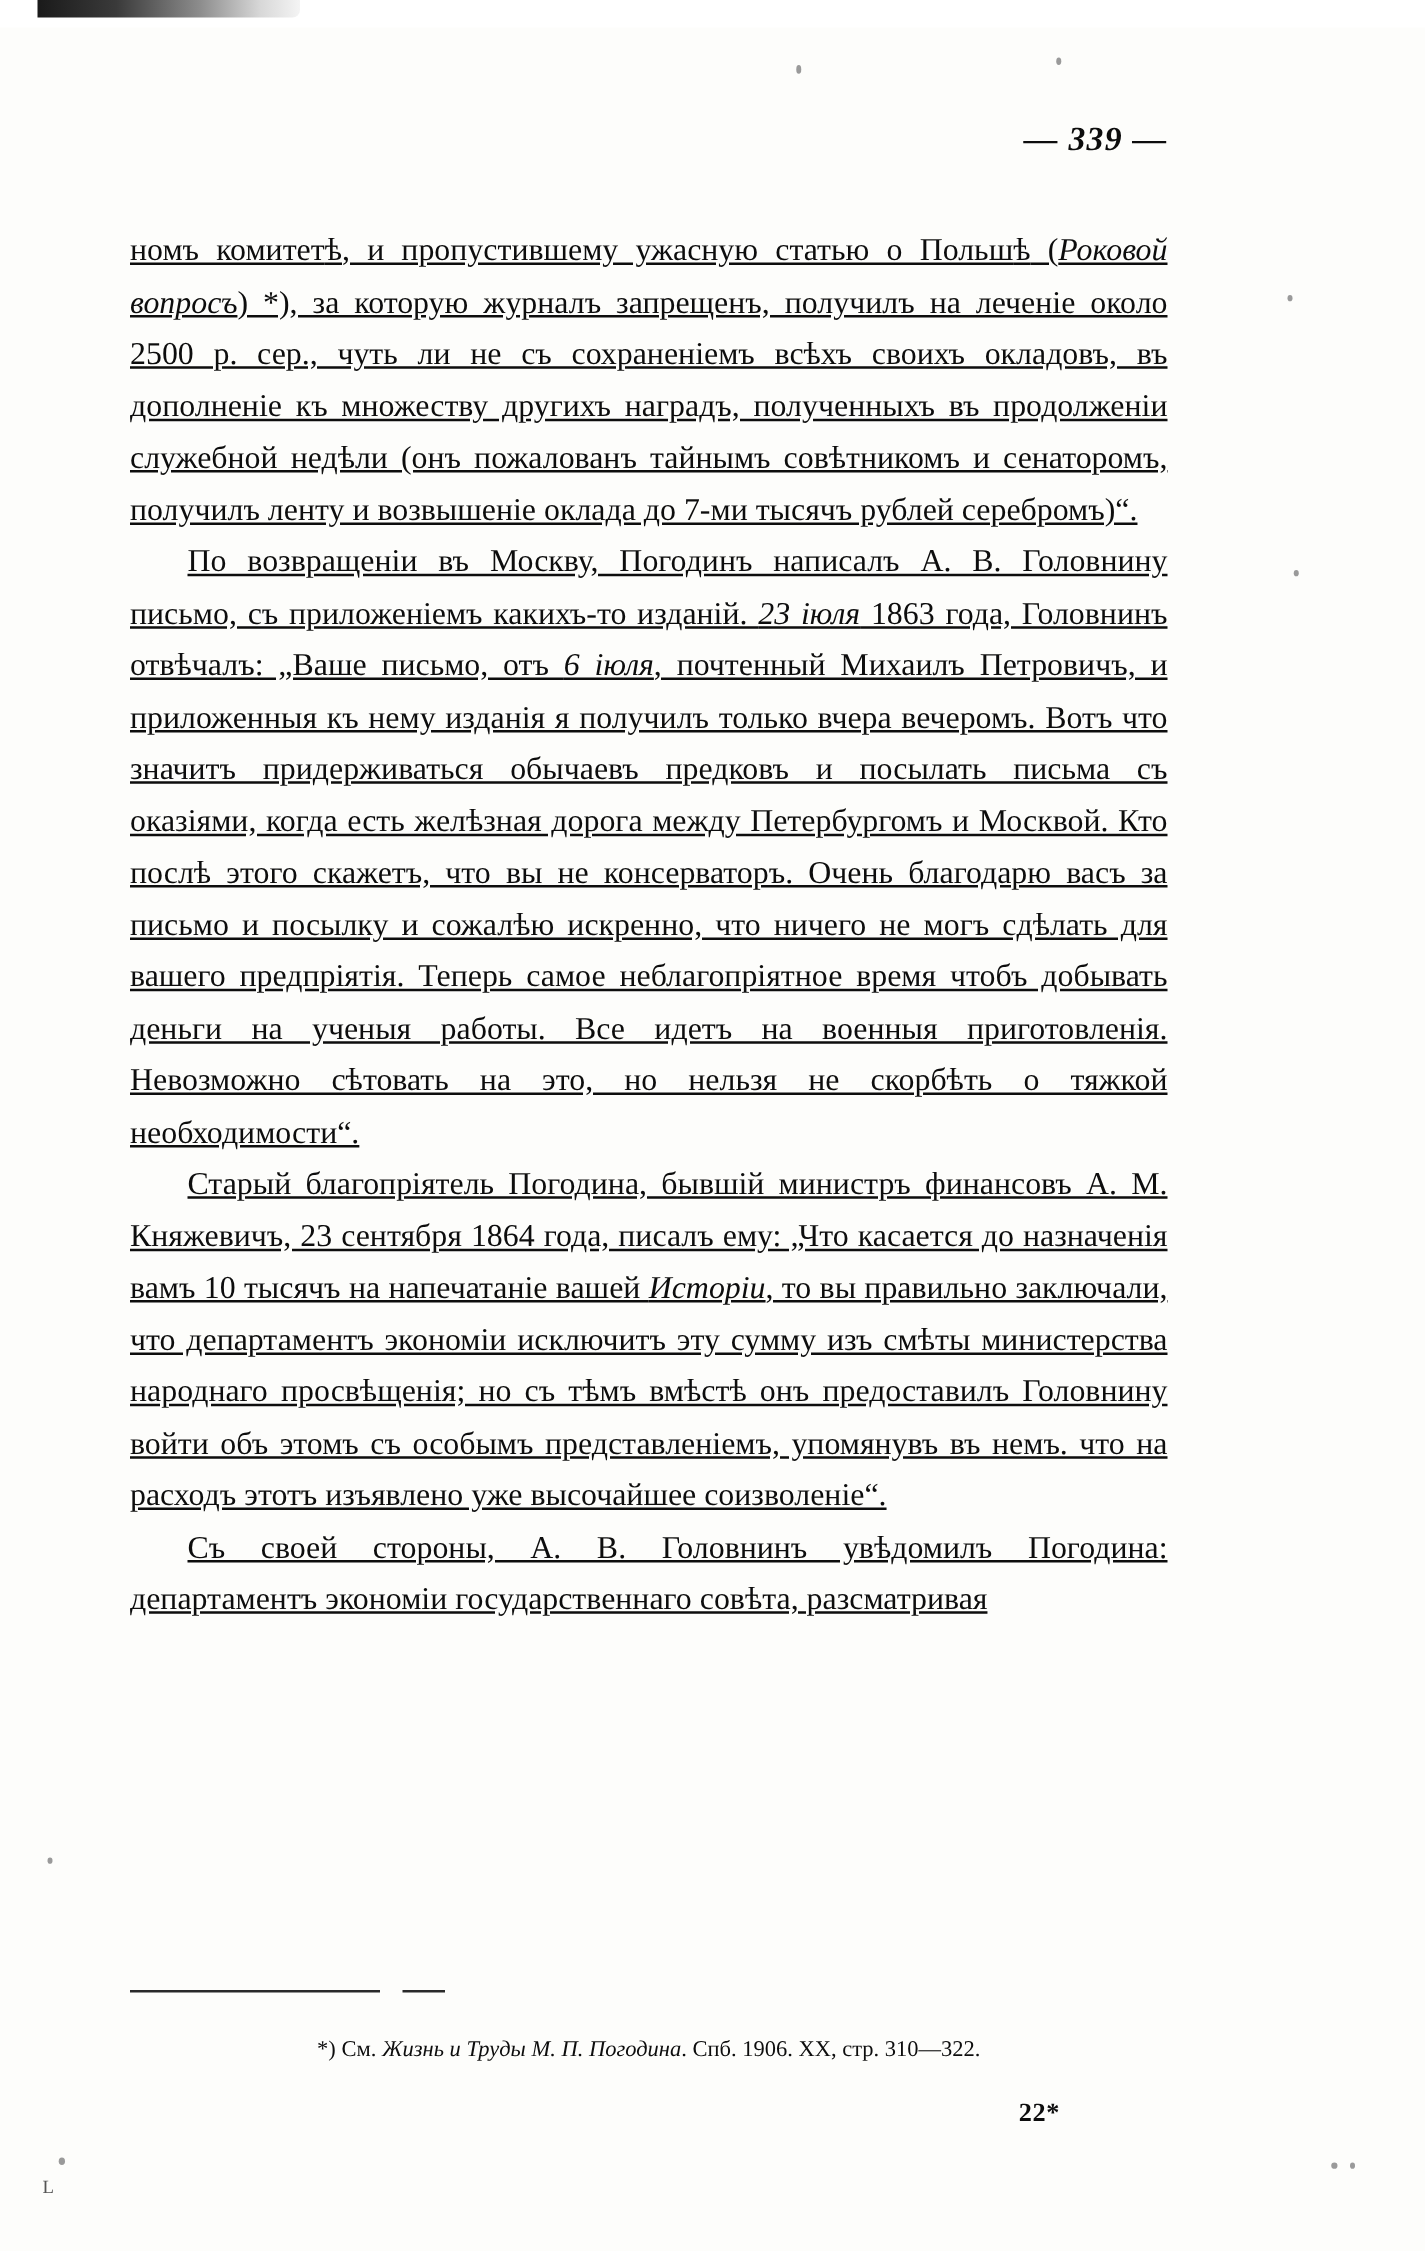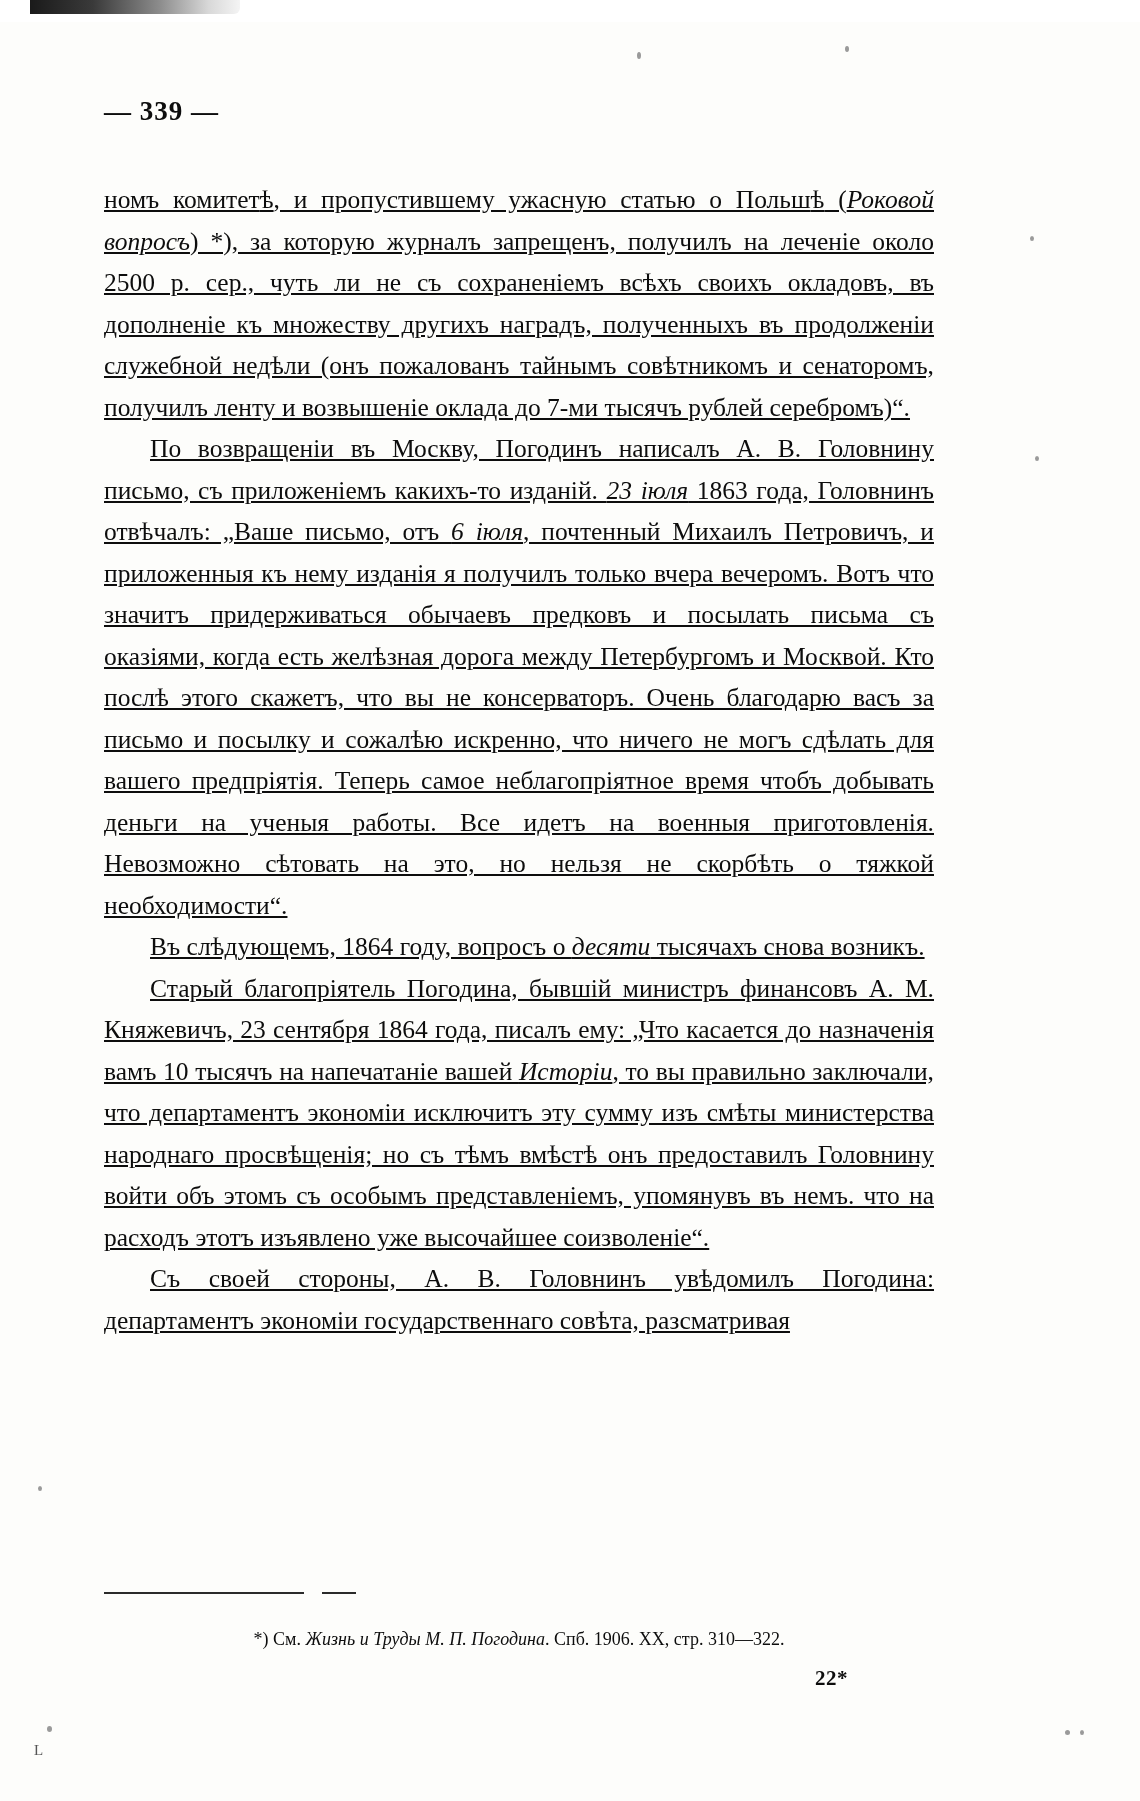--- a/index.html
+++ b/index.html
@@ -39,25 +39,26 @@
     background: #9a9a9a;
     border-radius: 50%;
   }
   .content {
     position: absolute;
     left: 104px;
     top: 96px;
     width: 830px;
   }
   .folio {
-    text-align: left;
+    text-align: right;
     font-size: 27px;
     letter-spacing: 1px;
     font-weight: 700;
     margin: 0 0 52px 0;
+    font-style: italic;
   }
   .body-text {
     font-size: 25.5px;
     line-height: 41.5px;
     text-align: justify;
     text-justify: inter-word;
   }
   .body-text p {
     margin: 0;
     text-decoration: underline;
@@ -86,21 +87,21 @@
     height: 0;
     border-top: 2px solid #2a2a2a;
   }
   .footnote {
     margin-top: 30px;
     font-size: 18px;
     line-height: 30px;
     text-align: center;
   }
   .signature {
-    margin-top: 12px;
+    margin-top: 24px;
     text-align: right;
     padding-right: 86px;
     font-size: 21px;
     font-weight: 700;
     letter-spacing: 0.5px;
   }
   .edge-mark {
     position: absolute;
     color: #555;
     font-size: 15px;
@@ -123,21 +124,20 @@
   <span class="speck" style="left:47px; top:1726px; width:5px; height:6px;"></span>
   <span class="speck" style="left:1065px; top:1730px; width:5px; height:5px;"></span>
   <span class="speck" style="left:1080px; top:1730px; width:4px; height:5px;"></span>
   <span class="edge-mark" style="left:34px; top:1742px;">L</span>
 
   <div class="content">
     <div class="folio">— 339 —</div>
     <div class="body-text" id="body-text">
         <p><span>номъ комитет</span><span>ѣ</span><span>, и пропустившему ужасную статью о Польш</span><span>ѣ</span><span> (</span><span class="it">Роковой вопросъ</span><span>) *), за которую журналъ запрещенъ, получилъ на леченіе около 2500 р. сер., чуть ли не съ сохраненіемъ всѣхъ своихъ окладовъ, въ дополненіе къ множеству другихъ наградъ, полученныхъ въ продолженіи служебной недѣли (онъ пожалованъ тайнымъ совѣтникомъ и сенаторомъ, получилъ ленту и возвышеніе оклада до 7-ми тысячъ рублей серебромъ)“.</span></p>
         <p class="indent"><span>По возвращеніи въ Москву, Погодинъ написалъ А. В. Головнину письмо, съ приложеніемъ какихъ-то изданій. </span><span class="it">23 іюля</span><span> 1863 года, Головнинъ отвѣчалъ: „Ваше письмо, отъ </span><span class="it">6 іюля</span><span>, почтенный Михаилъ Петровичъ, и приложенныя къ нему изданія я получилъ только вчера вечеромъ. Вотъ что значитъ придерживаться обычаевъ предковъ и посылать письма съ оказіями, когда есть желѣзная дорога между Петербургомъ и Москвой. Кто послѣ этого скажетъ, что вы не консерваторъ. Очень благодарю васъ за письмо и посылку и сожалѣю искренно, что ничего не могъ сдѣлать для вашего предпріятія. Теперь самое неблагопріятное время чтобъ добывать деньги на ученыя работы. Все идетъ на военныя приготовленія. Невозможно сѣтовать на это, но нельзя не скорбѣть о тяжкой необходимости“.</span></p>
-        <p class="indent"><span>Въ слѣдующемъ, 1864 году, вопросъ о </span><span class="it">десяти</span><span> тысячахъ снова возникъ.</span></p>
         <p class="indent"><span>Старый благопріятель Погодина, бывшій министръ финансовъ А. М. Княжевичъ, 23 сентября 1864 года, писалъ ему: „Что касается до назначенія вамъ 10 тысячъ на напечатаніе вашей </span><span class="it">Исторіи</span><span>, то вы правильно заключали, что департаментъ экономіи исключитъ эту сумму изъ смѣты министерства народнаго просвѣщенія; но съ тѣмъ вмѣстѣ онъ предоставилъ Головнину войти объ этомъ съ особымъ представленіемъ, упомянувъ въ немъ. что на расходъ этотъ изъявлено уже высочайшее соизволеніе“.</span></p>
         <p class="indent"><span>Съ своей стороны, А. В. Головнинъ увѣдомилъ Погодина: департаментъ экономіи государственнаго совѣта, разсматривая</span></p>
       </div>
   </div>
 
   <div class="footnote-wrap">
     <div class="fn-rule"></div>
     <div class="fn-rule-2"></div>
     <div class="footnote" id="footnote-text"><span>*) См. </span><span class="it">Жизнь и Труды М. П. Погодина</span><span>. Спб. 1906. XX, стр. 310—322.</span></div>
     <div class="signature">22*</div>

